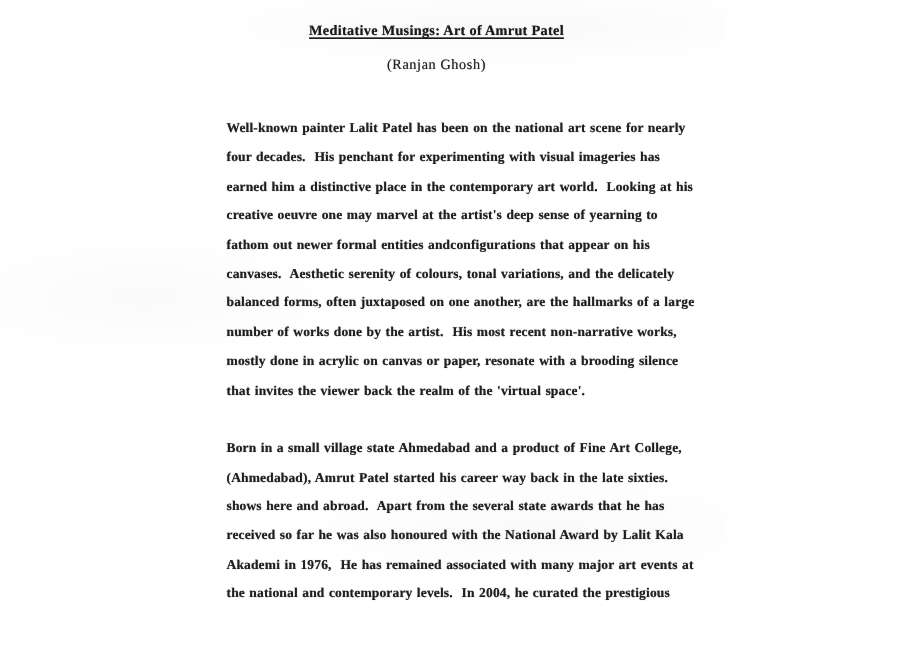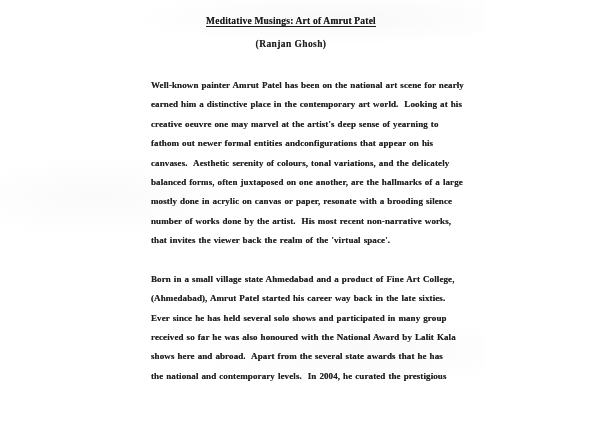--- a/index.html
+++ b/index.html
@@ -37,21 +37,21 @@
     font-weight: 700;
     text-decoration: underline;
     text-underline-offset: 2px;
     letter-spacing: 0.2px;
     color: #1b1b1b;
     text-shadow: 0 0 0.6px rgba(35,35,35,0.7);
   }
   .doc-byline {
     margin-top: 13px;
     font-size: 9.5px;
-    font-weight: 700;
+    font-weight: 400;
     letter-spacing: 0.4px;
     color: #222222;
     text-shadow: 0 0 0.6px rgba(35,35,35,0.6);
   }
   .doc-body {
     position: absolute;
     top: 76px;
     left: 151px;
     width: 400px;
   }
@@ -73,32 +73,33 @@
 </head>
 <body>
 
 <div class="page">
   <div class="doc-header">
     <div class="doc-title">Meditative Musings: Art of Amrut Patel</div>
     <div class="doc-byline">(Ranjan Ghosh)</div>
   </div>
   <div class="doc-body">
       <div class="para">
-        <div class="line">Well-known painter Amrut Patel has been on the national art scene for nearly</div>
+        <div class="line">Well-known painter Lalit Patel has been on the national art scene for nearly</div>
+        <div class="line">four decades.  His penchant for experimenting with visual imageries has</div>
         <div class="line">earned him a distinctive place in the contemporary art world.  Looking at his</div>
         <div class="line">creative oeuvre one may marvel at the artist's deep sense of yearning to</div>
         <div class="line">fathom out newer formal entities andconfigurations that appear on his</div>
         <div class="line">canvases.  Aesthetic serenity of colours, tonal variations, and the delicately</div>
         <div class="line">balanced forms, often juxtaposed on one another, are the hallmarks of a large</div>
+        <div class="line">number of works done by the artist.  His most recent non-narrative works,</div>
         <div class="line">mostly done in acrylic on canvas or paper, resonate with a brooding silence</div>
-        <div class="line">number of works done by the artist.  His most recent non-narrative works,</div>
         <div class="line">that invites the viewer back the realm of the 'virtual space'.</div>
       </div>
       <div class="para">
         <div class="line">Born in a small village state Ahmedabad and a product of Fine Art College,</div>
         <div class="line">(Ahmedabad), Amrut Patel started his career way back in the late sixties.</div>
-        <div class="line">Ever since he has held several solo shows and participated in many group</div>
+        <div class="line">shows here and abroad.  Apart from the several state awards that he has</div>
         <div class="line">received so far he was also honoured with the National Award by Lalit Kala</div>
-        <div class="line">shows here and abroad.  Apart from the several state awards that he has</div>
+        <div class="line">Akademi in 1976,  He has remained associated with many major art events at</div>
         <div class="line">the national and contemporary levels.  In 2004, he curated the prestigious</div>
       </div>
     </div>
 </div>
 
 </body></html>

